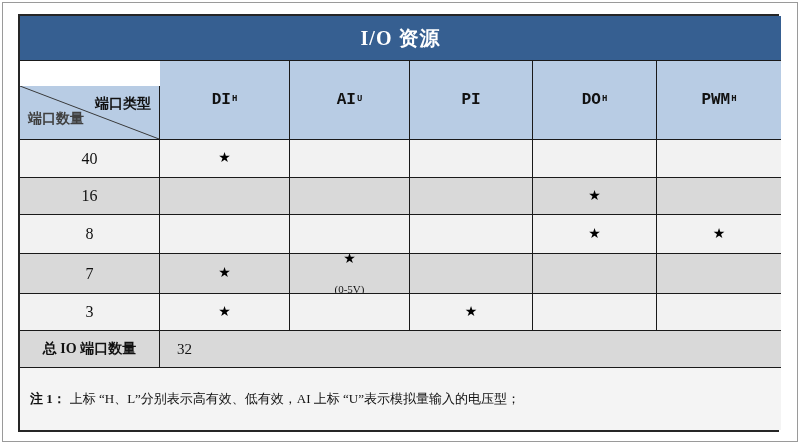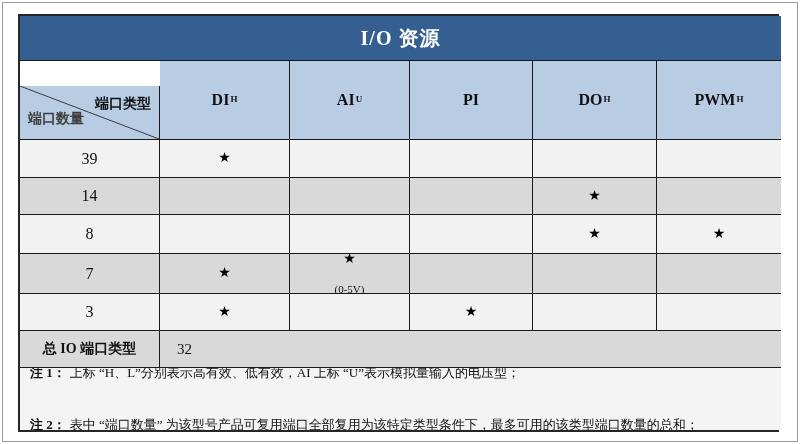--- a/index.html
+++ b/index.html
@@ -27,21 +27,21 @@
   .cell.last-row{border-bottom:none;}
   .title{
     grid-column:1/-1;
     background:var(--title-bg,#365F91);color:var(--title-text,#fff);
     font-size:20px;font-weight:bold;letter-spacing:1px;
   }
   .corner{position:relative;background:var(--header-bg,#B8CCE4);margin-top:25px;}
   .corner svg{position:absolute;inset:0;width:100%;height:100%;}
   .corner .c-tr{position:absolute;top:9px;right:8px;font-weight:bold;font-size:14px;color:#111;}
   .corner .c-bl{position:absolute;bottom:11px;left:8px;font-weight:bold;font-size:14px;color:#404040;}
-  .head{background:var(--header-bg,#B8CCE4);font-weight:bold;font-size:16px;color:#111;}
+  .head{background:var(--header-bg,#B8CCE4);font-weight:bold;font-size:16px;color:#111;font-family:Liberation Mono, monospace;}
   .head sup{font-size:9px;font-weight:bold;margin-left:1px;transform:translateY(-1px);}
   .count{font-size:16px;color:#111;}
   .data{flex-direction:column;line-height:1.05;}
   .light{background:var(--row-light,#F2F2F2);}
   .dark{background:var(--row-dark,#D9D9D9);}
   .star{font-size:14px;color:#000;}
   .cell-note{font-size:11px;color:#111;margin-top:17px;}
   .total-label{background:var(--row-dark,#D9D9D9);font-weight:bold;font-size:14px;color:#111;}
   .total-value{
     grid-column:2/-1;background:var(--row-dark,#D9D9D9);
@@ -82,40 +82,39 @@
         </div><div class="cell head">
           <span>PI</span>
         </div><div class="cell head">
           <span>DO</span>
           <sup>H</sup>
         </div><div class="cell head last-col">
           <span>PWM</span>
           <sup>H</sup>
         </div></div>
 
-    <div id="bodyCells" style="display:contents"><div class="cell count light">39</div><div class="cell data light">
+    <div id="bodyCells" style="display:contents"><div class="cell count light">40</div><div class="cell data light">
           <span class="star">★</span>
-        </div><div class="cell data light"></div><div class="cell data light"></div><div class="cell data light"></div><div class="cell data light last-col"></div><div class="cell count dark">14</div><div class="cell data dark"></div><div class="cell data dark"></div><div class="cell data dark"></div><div class="cell data dark">
+        </div><div class="cell data light"></div><div class="cell data light"></div><div class="cell data light"></div><div class="cell data light last-col"></div><div class="cell count dark">16</div><div class="cell data dark"></div><div class="cell data dark"></div><div class="cell data dark"></div><div class="cell data dark">
           <span class="star">★</span>
         </div><div class="cell data dark last-col"></div><div class="cell count light">8</div><div class="cell data light"></div><div class="cell data light"></div><div class="cell data light"></div><div class="cell data light">
           <span class="star">★</span>
         </div><div class="cell data light last-col">
           <span class="star">★</span>
         </div><div class="cell count dark">7</div><div class="cell data dark">
           <span class="star">★</span>
         </div><div class="cell data dark">
           <span class="star">★</span>
           <span class="cell-note">(0-5V)</span>
         </div><div class="cell data dark"></div><div class="cell data dark"></div><div class="cell data dark last-col"></div><div class="cell count light">3</div><div class="cell data light">
           <span class="star">★</span>
         </div><div class="cell data light"></div><div class="cell data light">
           <span class="star">★</span>
         </div><div class="cell data light"></div><div class="cell data light last-col"></div></div>
 
-    <div class="cell total-label">总 IO 端口类型</div>
+    <div class="cell total-label">总 IO 端口数量</div>
     <div class="cell total-value last-col">32</div>
 
     <div class="cell notes last-col last-row" id="notesBox">
         <div class="note-line"><b>注 1：</b><span>上标 “H、L”分别表示高有效、低有效，AI 上标 “U”表示模拟量输入的电压型；</span></div>
-        <div class="note-line"><b>注 2：</b><span>表中 “端口数量” 为该型号产品可复用端口全部复用为该特定类型条件下，最多可用的该类型端口数量的总和；</span></div>
       </div>
   </div>
 </div>
 
 </body></html>

